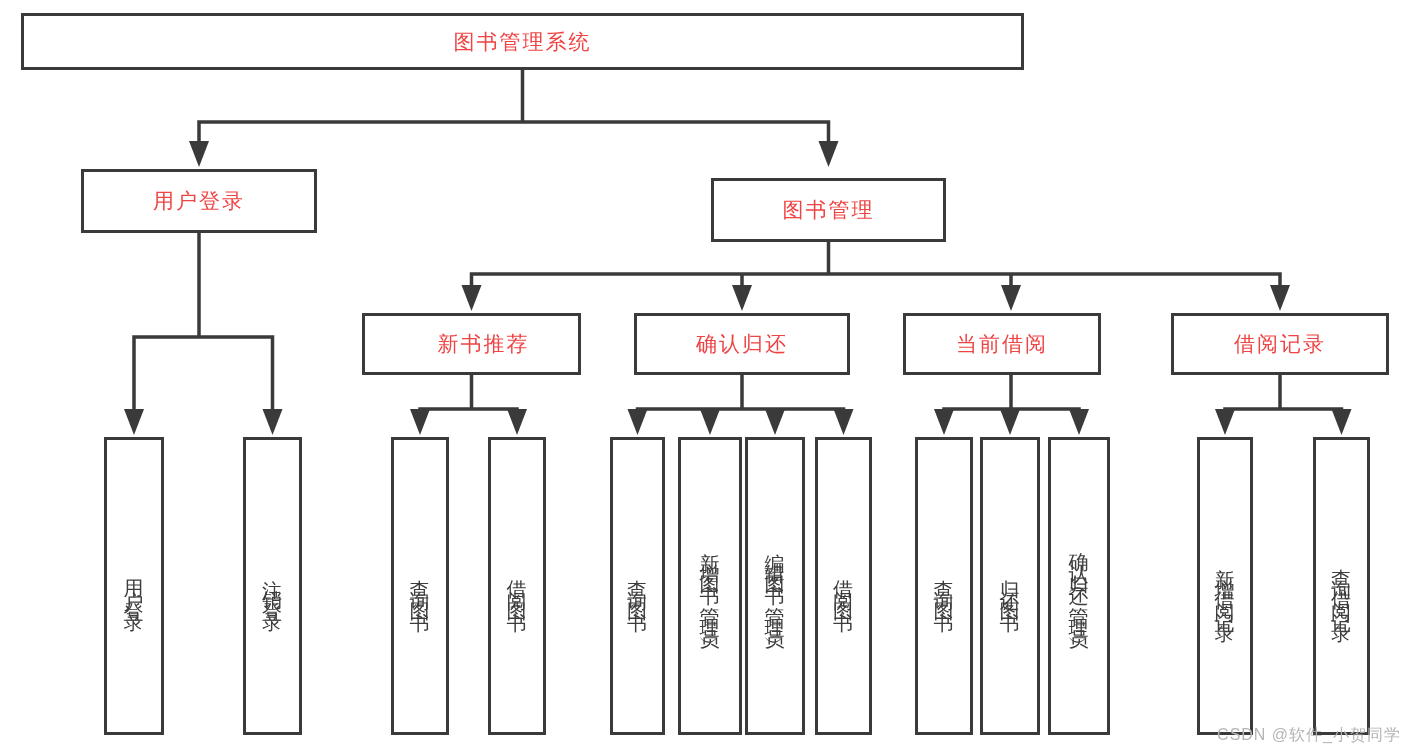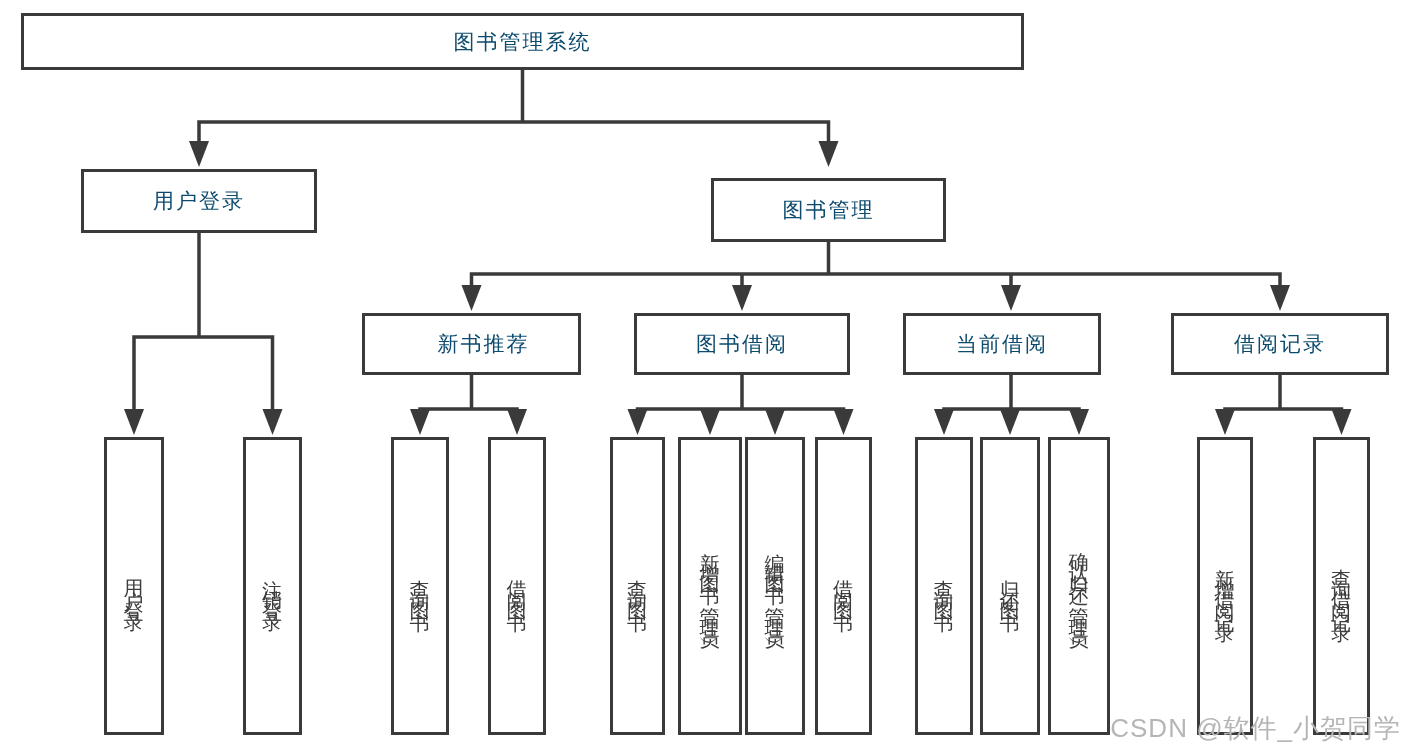--- a/index.html
+++ b/index.html
@@ -19,21 +19,21 @@
   .node {
     position: absolute;
     background: #ffffff;
     border: 3px solid #3a3a3a;
     box-sizing: border-box;
     display: flex;
     align-items: center;
     justify-content: center;
     font-size: 21px;
     letter-spacing: 2px;
-    color: #0c4a6e;
+    color: #ef4444;
     z-index: 2;
   }
   .leaf-box {
     position: absolute;
     top: 437px;
     height: 298px;
     background: #ffffff;
     border: 3px solid #3a3a3a;
     box-sizing: border-box;
     writing-mode: vertical-rl;
@@ -43,21 +43,21 @@
     font-size: 20px;
     letter-spacing: 11px;
     line-height: 1.1;
     color: #3d3d3d;
     z-index: 2;
   }
   .watermark {
     position: absolute;
     right: 4px;
     bottom: 1px;
-    font-size: 26px;
+    font-size: 16px;
     letter-spacing: 1px;
     color: #b5b5b5;
     z-index: 5;
     white-space: nowrap;
   }
 </style>
 </head>
 <body>
 
 <div class="canvas">
@@ -110,21 +110,21 @@
       <polygon points="1331.5,409 1351.5,409 1341.5,435"></polygon>
     </g>
   </svg>
 
   <div class="node" style="left:21px; top:13px; width:1003px; height:57px;">图书管理系统</div>
 
   <div class="node" style="left:81px; top:169px; width:236px; height:64px;">用户登录</div>
   <div class="node" style="left:711px; top:178px; width:235px; height:64px;">图书管理</div>
 
   <div class="node" style="left:362px; top:313px; width:219px; height:62px;padding-left:24px;">新书推荐</div>
-  <div class="node" style="left:634px; top:313px; width:216px; height:62px;">图书借阅</div>
+  <div class="node" style="left:634px; top:313px; width:216px; height:62px;">确认归还</div>
   <div class="node" style="left:903px; top:313px; width:198px; height:62px;">当前借阅</div>
   <div class="node" style="left:1171px; top:313px; width:218px; height:62px;text-align:center;">借阅记录</div>
 
   <div class="leaf-box" style="left:104px; width:60px;">用户登录</div>
   <div class="leaf-box" style="left:243px; width:59px;">注销登录</div>
 
   <div class="leaf-box" style="left:391px; width:58px;">查询图书</div>
   <div class="leaf-box" style="left:488px; width:58px;">借阅图书</div>
 
   <div class="leaf-box" style="left:610px; width:55px;">查询图书</div>

